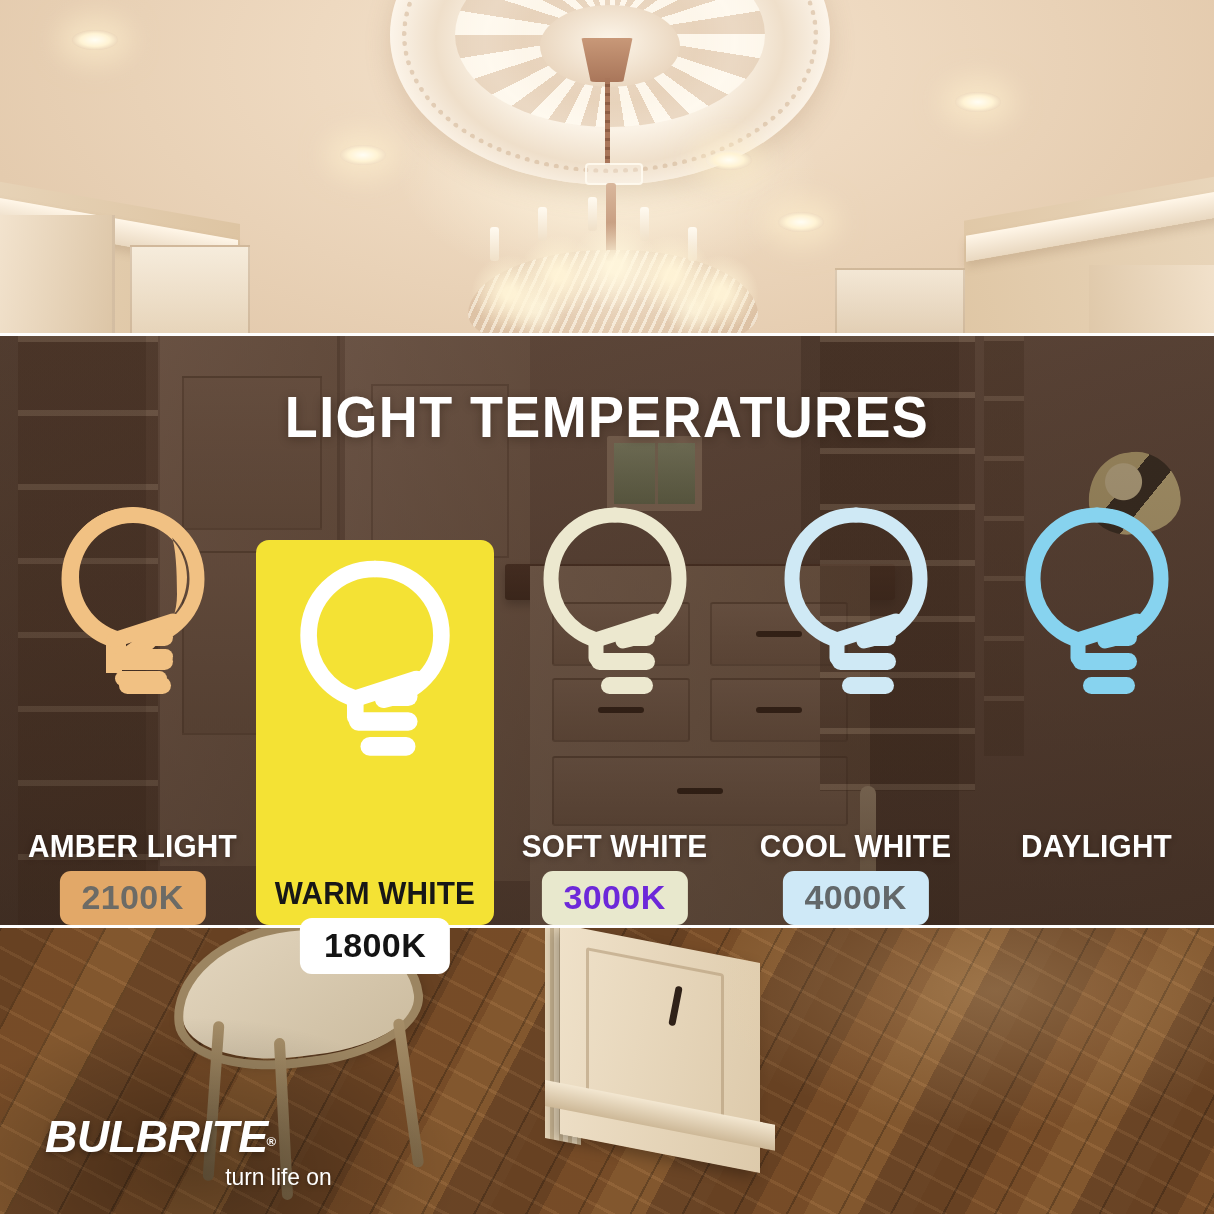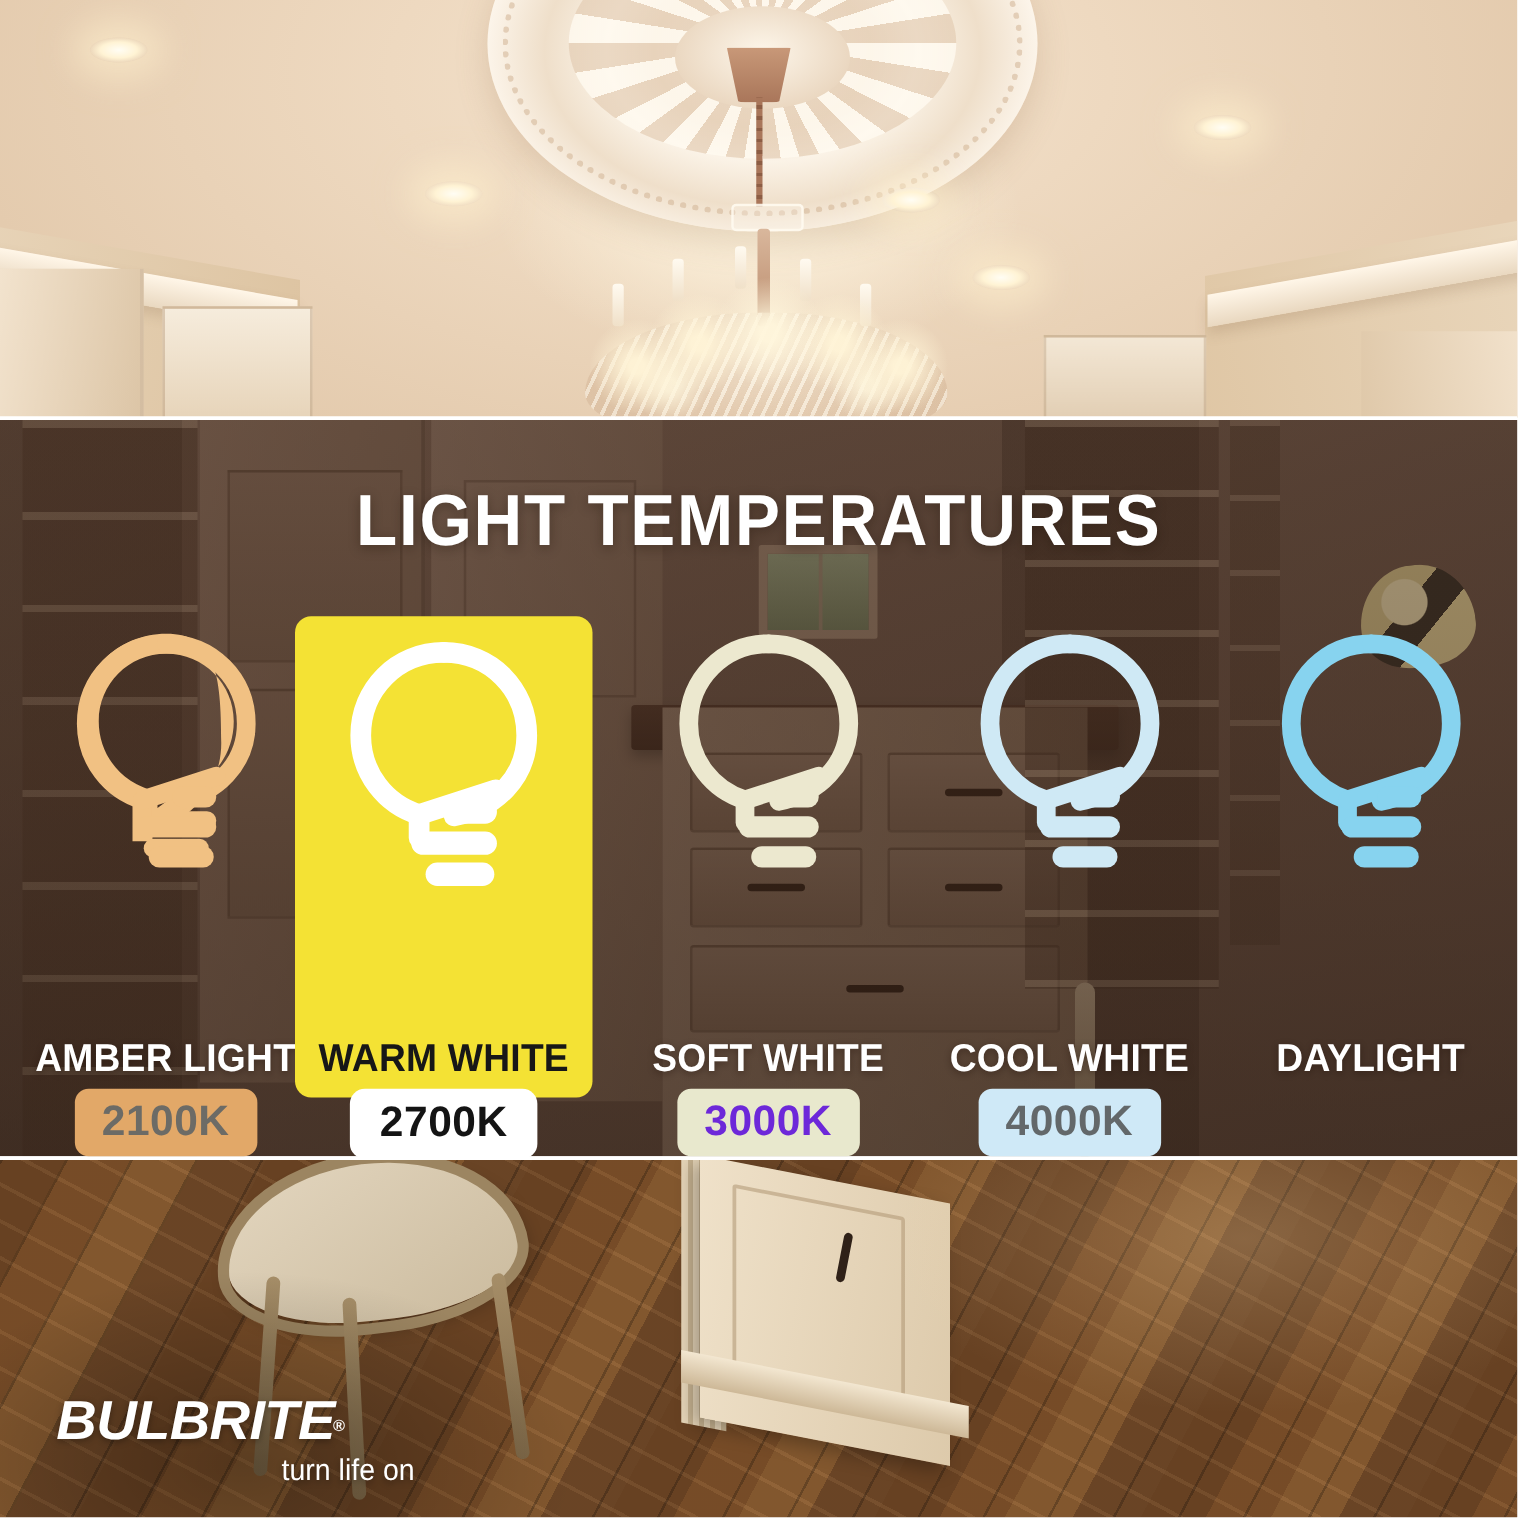--- a/index.html
+++ b/index.html
@@ -264,21 +264,21 @@
   }
 
   
   .cols{
     position:absolute; left:0; top:336px; width:1214px; height:589px; z-index:7;
   }
   .col{
     position:absolute; top:0; width:241px; height:720px;
   }
   .col.c0{ left:12px;   }
-  .col.c1{ left:236px;  }
+  .col.c1{ left:256px;margin-top:47px;  }
   .col.c2{ left:494px;  }
   .col.c3{ left:735px;  }
   .col.c4{ left:976px;  }
 
   .card{
     position:absolute; left:0; top:157px; width:238px; height:385px;
     background:#f4e234; border-radius:13px;
   }
 
   .bulb-wrap{
@@ -525,21 +525,21 @@
             <path d="M61 139 L120 120"></path>
           </g>
           <g fill="#ffffff">
             <rect x="85" y="128" width="36" height="18" rx="9"></rect>
             <rect x="55" y="152" width="66" height="18" rx="9"></rect>
             <rect x="66" y="176" width="53" height="18" rx="9"></rect>
           </g>
         </svg>
       </div>
       <div class="label">WARM WHITE</div>
-      <div class="badge" style="background:#ffffff;color:#141414;transform:translateX(-50%);">2700K</div>
+      <div class="badge" style="background:#ffffff;color:#141414;transform:translateX(-50%);">1800K</div>
     </div>
 
     <div class="col c2">
       <div class="bulb-wrap">
         <svg class="bulb-svg" viewBox="0 0 160 215">
           <g fill="none" stroke="#ece8cf" stroke-width="15" stroke-linecap="round">
             <path d="M80 14c-36 0-64 28-64 64 0 29 19 53 45 61"></path>
             <path d="M80 14c36 0 64 28 64 64 0 32-24 56-56 62"></path>
             <path d="M61 139l0 18"></path>
             <path d="M61 139 L120 120"></path>

